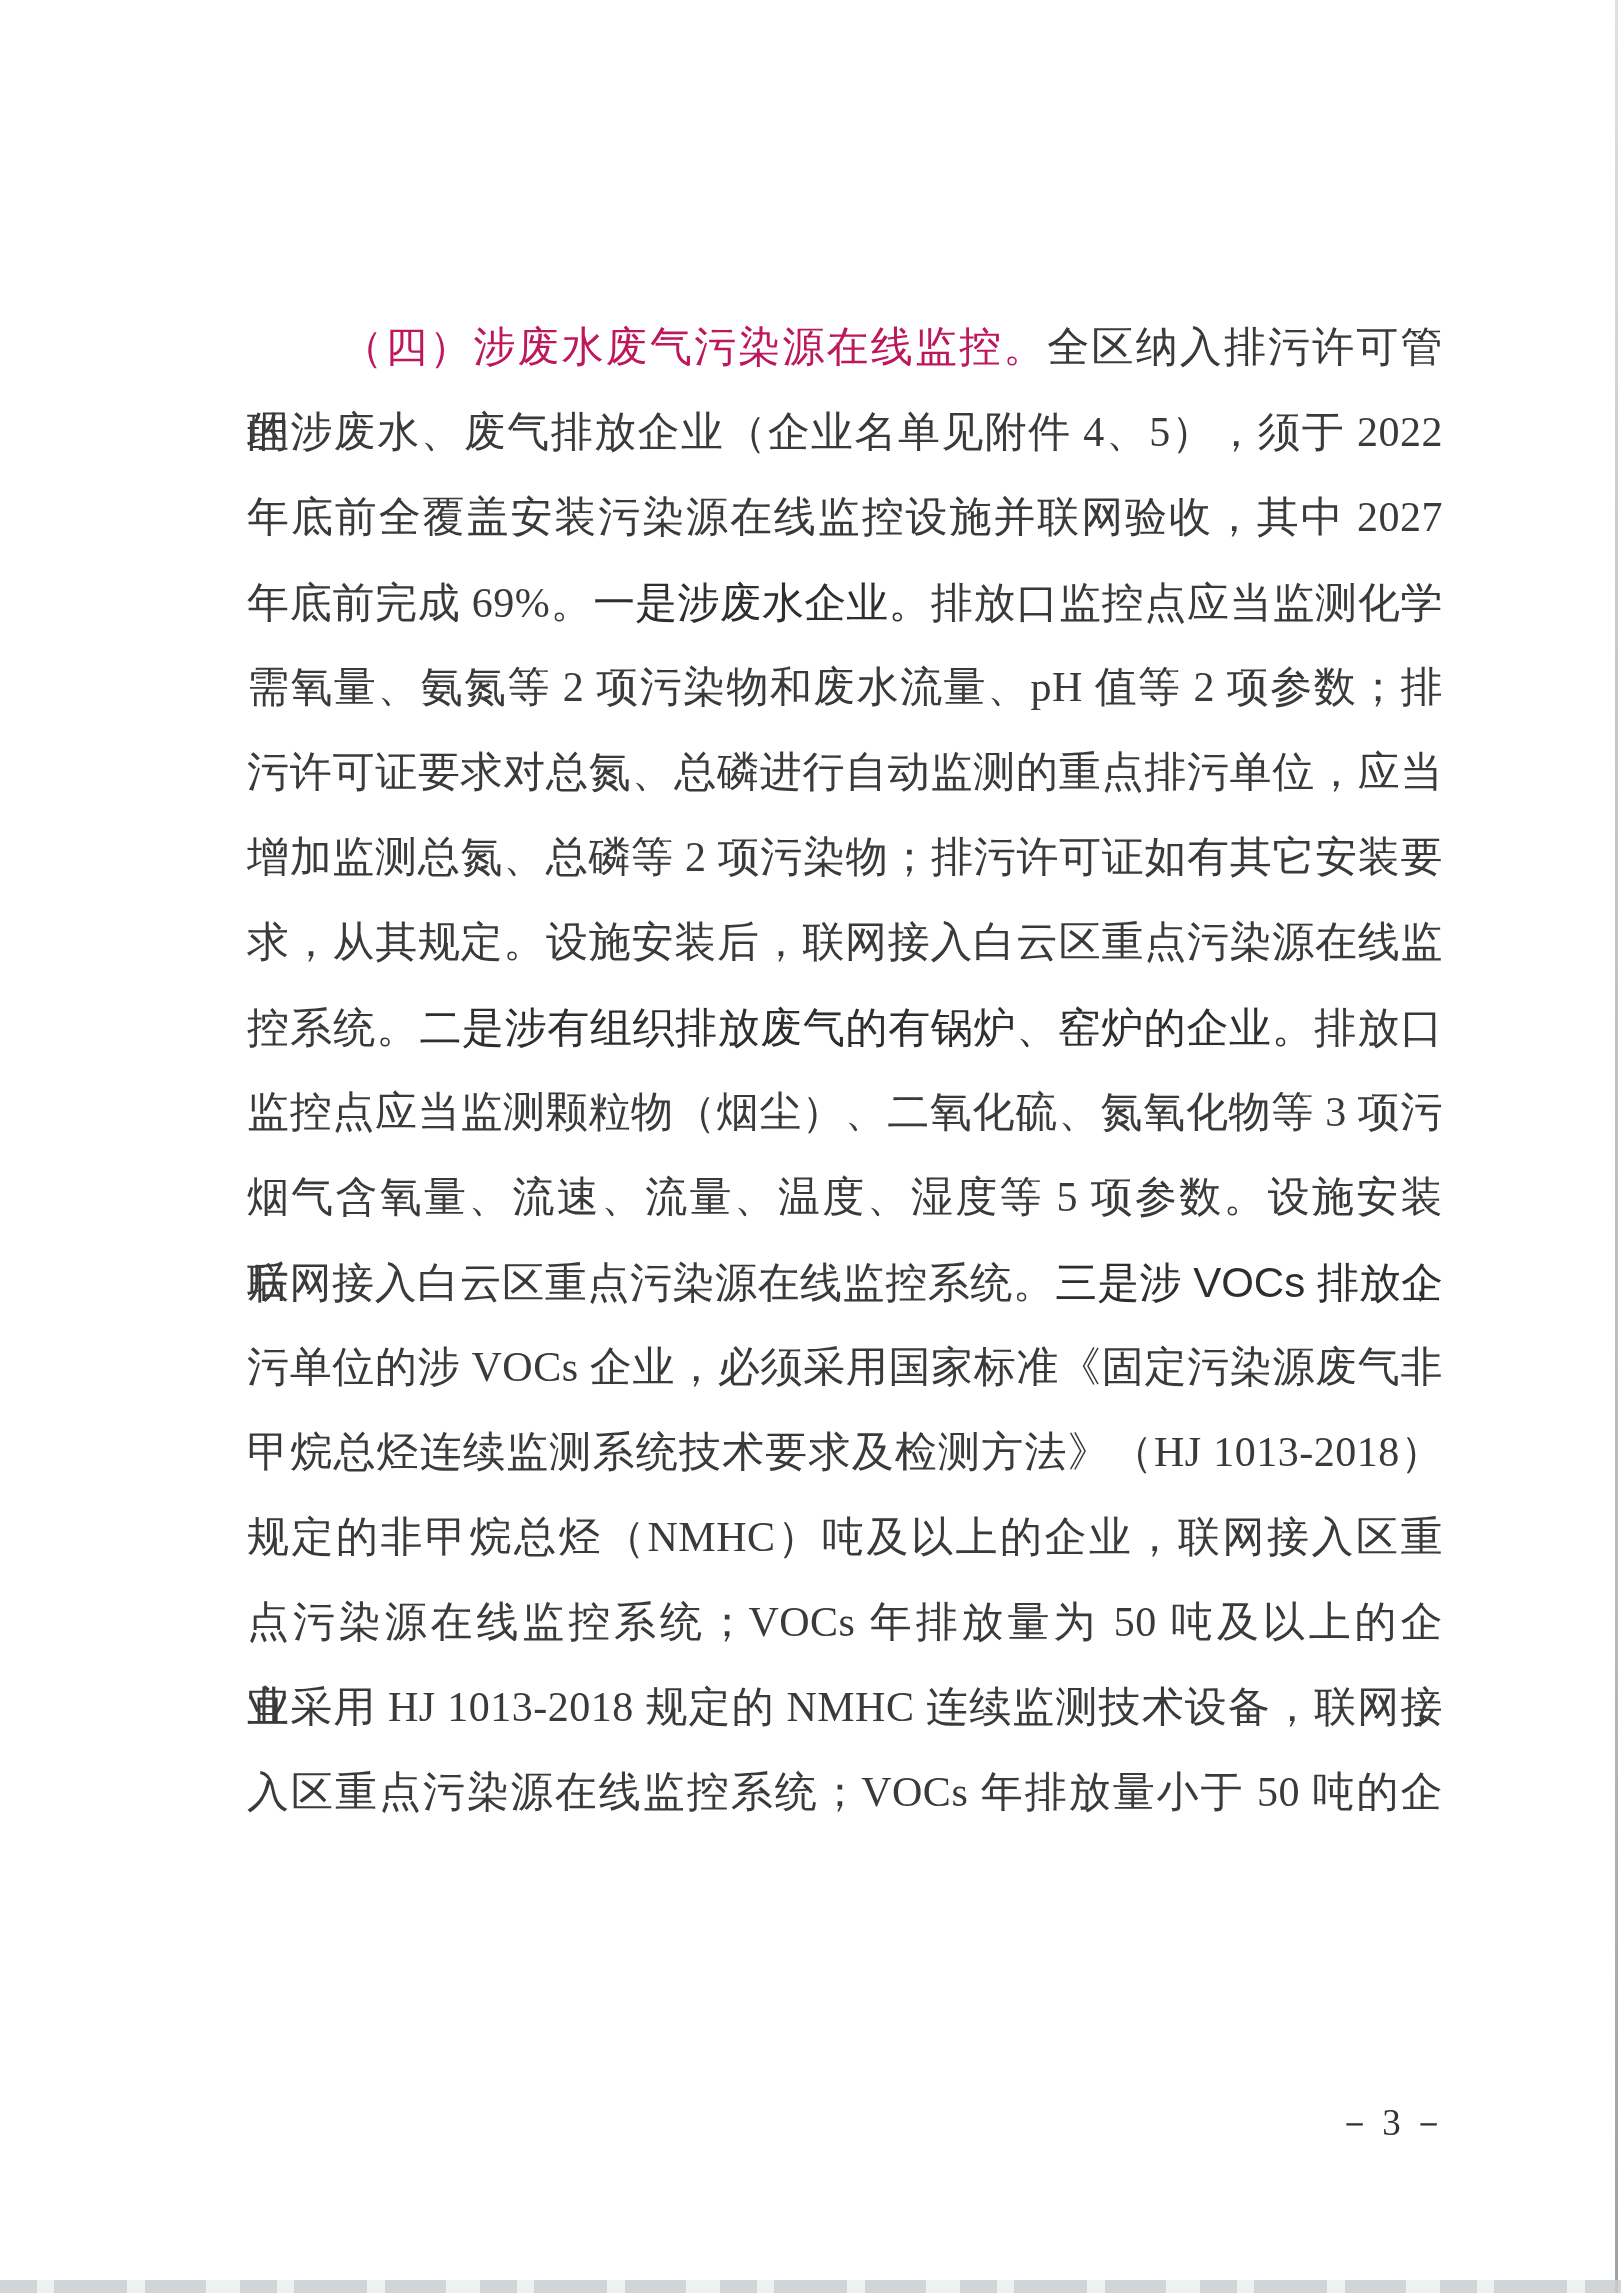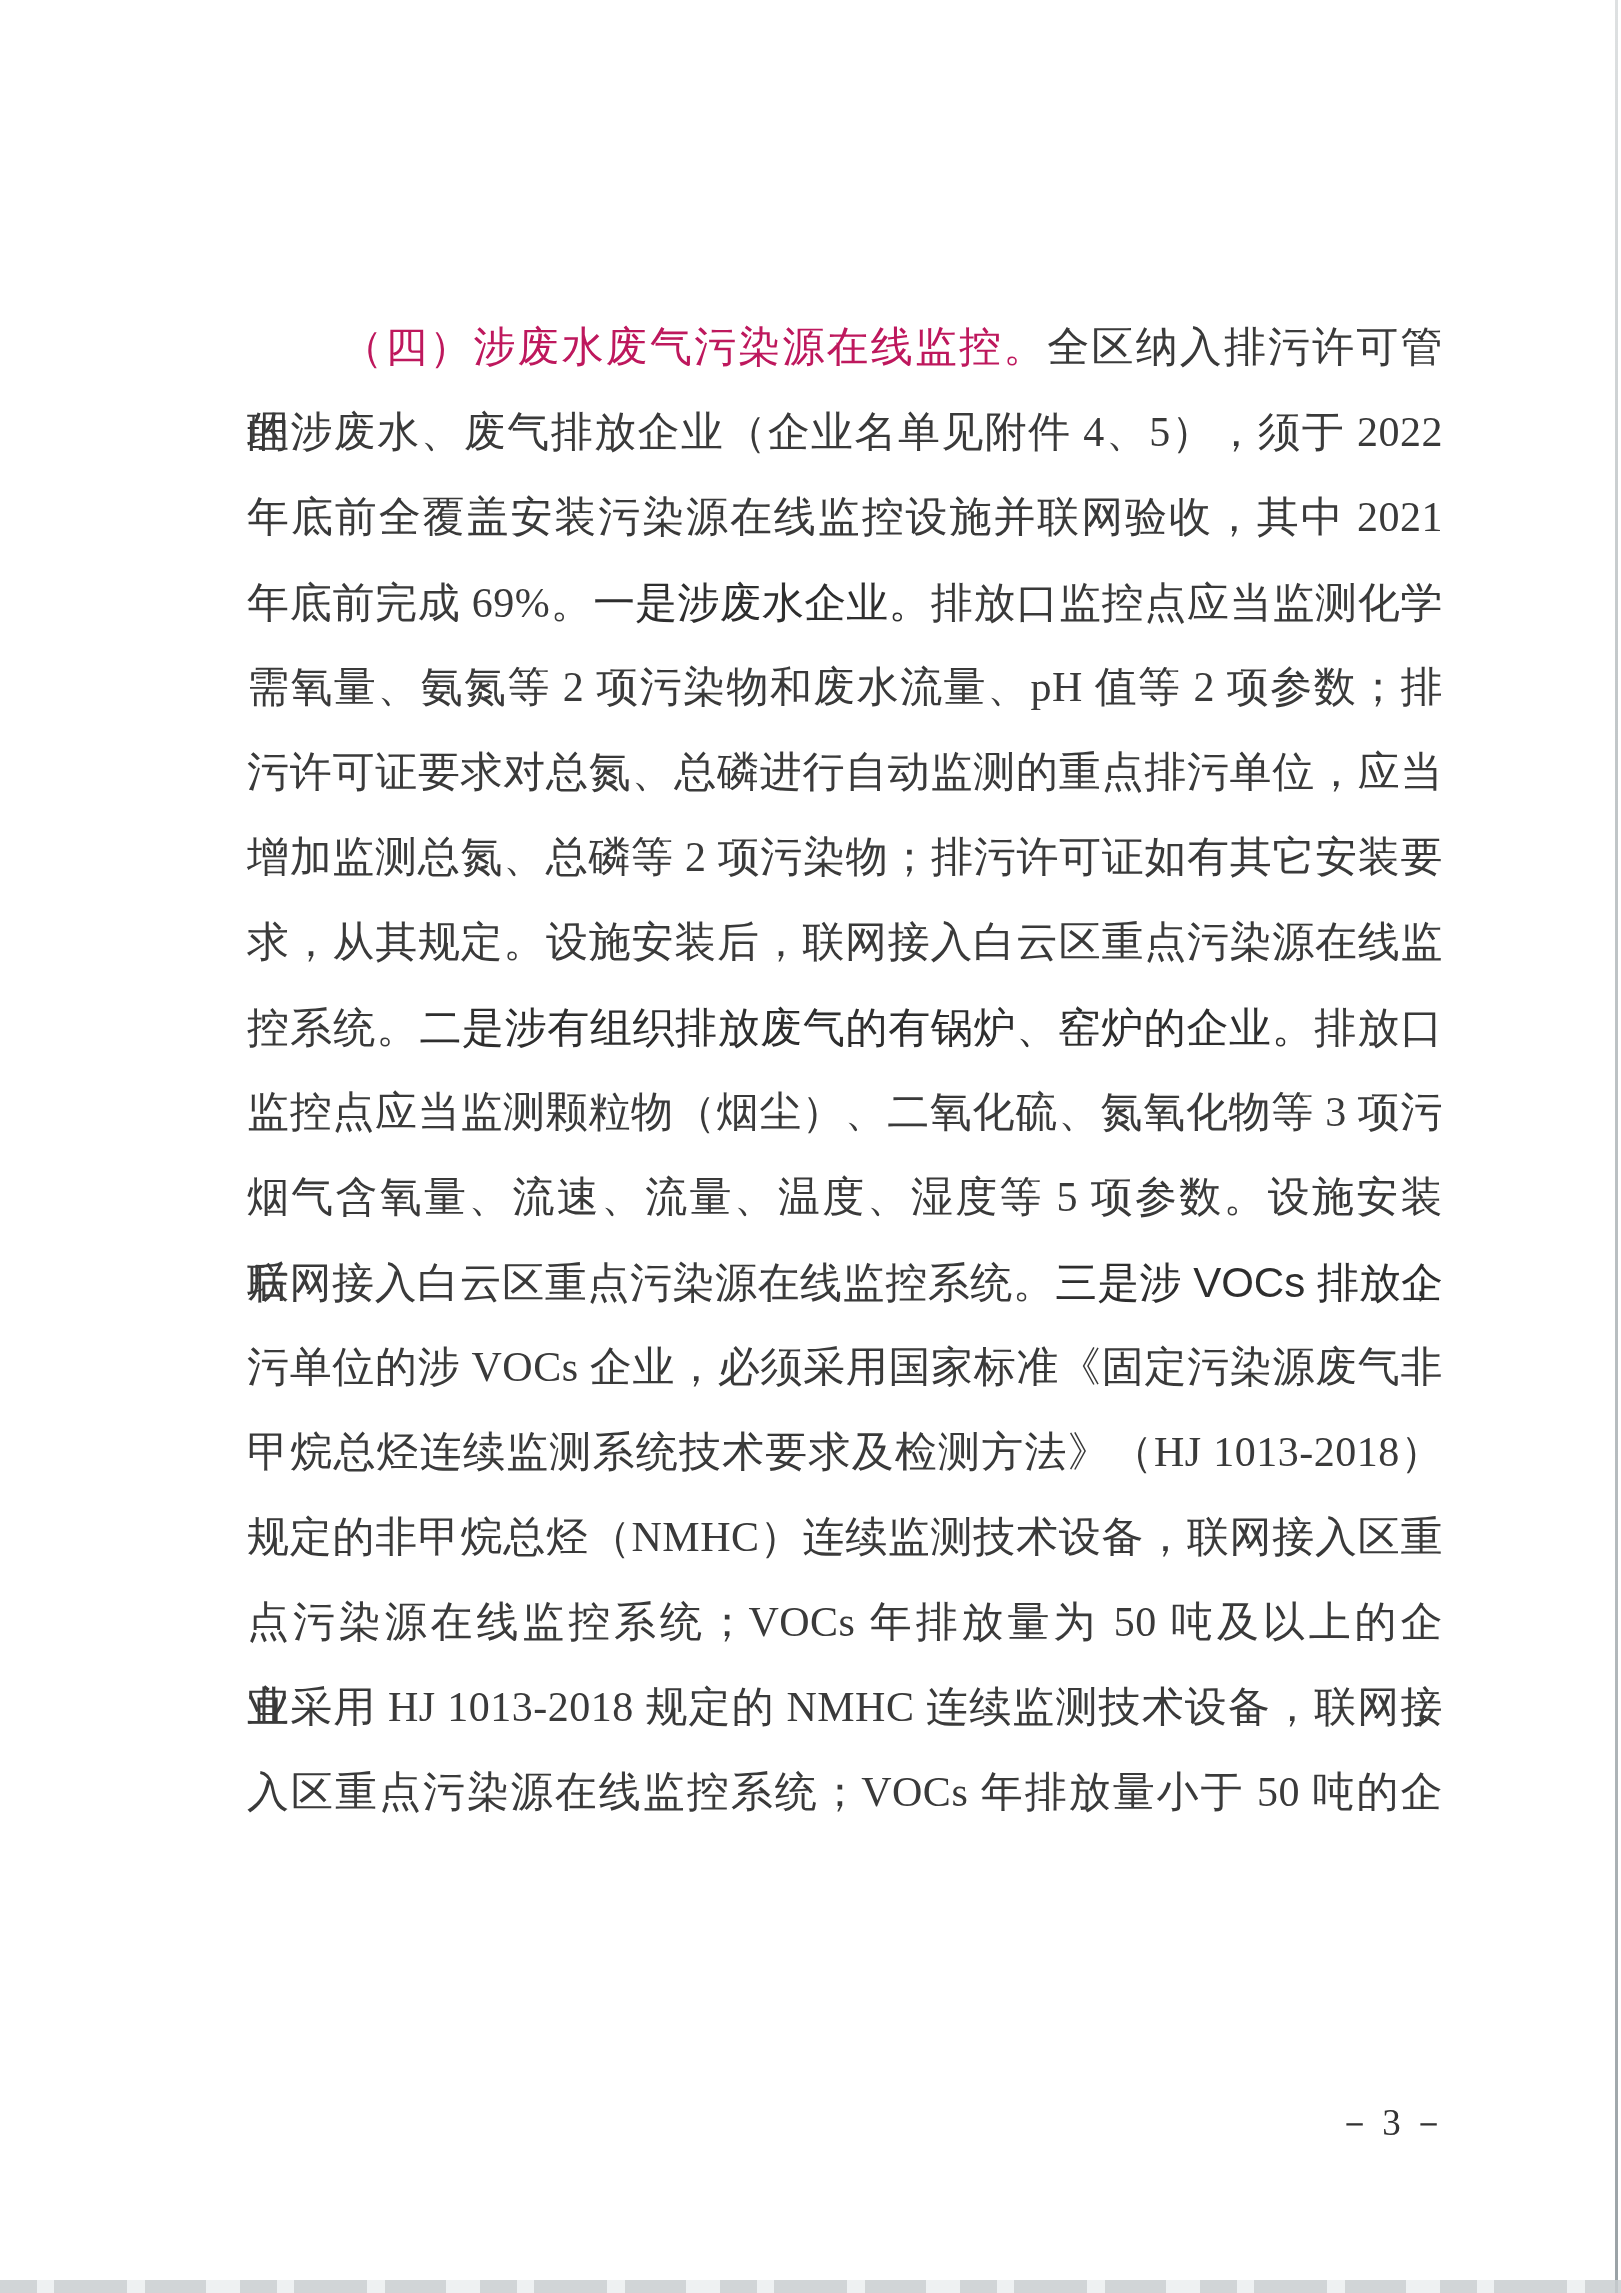--- a/index.html
+++ b/index.html
@@ -99,33 +99,33 @@
     opacity: 0.85;
   }
 </style>
 </head>
 <body>
 
 <div class="page">
   <main class="text-block">
       <div class="line indent"><span class="seg-normal seg-kai">（四）涉废水废气污染源在线监控。</span><span class="seg-normal">全区纳入排污许可管理</span></div>
       <div class="line"><span class="seg-normal">的涉废水、废气排放企业（企业名单见附件 4、5），须于 2022</span></div>
-      <div class="line"><span class="seg-normal">年底前全覆盖安装污染源在线监控设施并联网验收，其中 2021</span></div>
+      <div class="line"><span class="seg-normal">年底前全覆盖安装污染源在线监控设施并联网验收，其中 2027</span></div>
       <div class="line"><span class="seg-normal">年底前完成 69%。</span><span class="seg-bold">一是涉废水企业。</span><span class="seg-normal">排放口监控点应当监测化学</span></div>
       <div class="line"><span class="seg-normal">需氧量、氨氮等 2 项污染物和废水流量、pH 值等 2 项参数；排</span></div>
       <div class="line"><span class="seg-normal">污许可证要求对总氮、总磷进行自动监测的重点排污单位，应当</span></div>
       <div class="line"><span class="seg-normal">增加监测总氮、总磷等 2 项污染物；排污许可证如有其它安装要</span></div>
       <div class="line"><span class="seg-normal">求，从其规定。设施安装后，联网接入白云区重点污染源在线监</span></div>
       <div class="line"><span class="seg-normal">控系统。</span><span class="seg-bold">二是涉有组织排放废气的有锅炉、窑炉的企业。</span><span class="seg-normal">排放口</span></div>
       <div class="line"><span class="seg-normal">监控点应当监测颗粒物（烟尘）、二氧化硫、氮氧化物等 3 项污</span></div>
       <div class="line"><span class="seg-normal">烟气含氧量、流速、流量、温度、湿度等 5 项参数。设施安装后，</span></div>
       <div class="line"><span class="seg-normal">联网接入白云区重点污染源在线监控系统。</span><span class="seg-bold">三是涉 VOCs 排放企</span></div>
       <div class="line"><span class="seg-normal">污单位的涉 VOCs 企业，必须采用国家标准《固定污染源废气非</span></div>
       <div class="line"><span class="seg-normal">甲烷总烃连续监测系统技术要求及检测方法》（HJ 1013-2018）</span></div>
-      <div class="line"><span class="seg-normal">规定的非甲烷总烃（NMHC）连续监测技术设备，联网接入区重</span></div>
+      <div class="line"><span class="seg-normal">规定的非甲烷总烃（NMHC）吨及以上的企业，联网接入区重</span></div>
       <div class="line"><span class="seg-normal">点污染源在线监控系统；VOCs 年排放量为 50 吨及以上的企业，</span></div>
       <div class="line"><span class="seg-normal">宜采用 HJ 1013-2018 规定的 NMHC 连续监测技术设备，联网接</span></div>
       <div class="line"><span class="seg-normal">入区重点污染源在线监控系统；VOCs 年排放量小于 50 吨的企</span></div>
     </main>
   <div class="page-number">－ 3 －</div>
   <div class="scan-edge-line"></div>
   <div class="scan-bottom-band"></div>
 </div>
 
 

